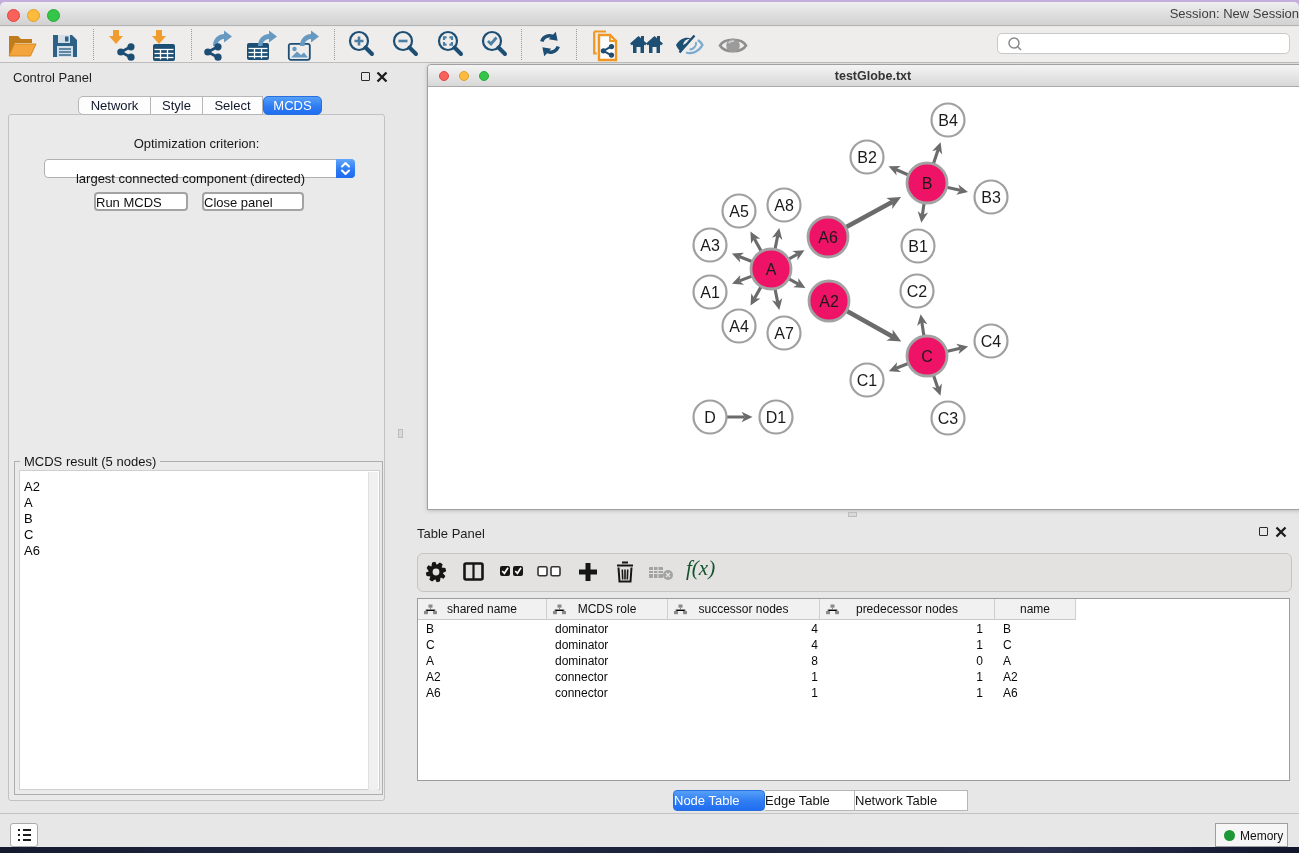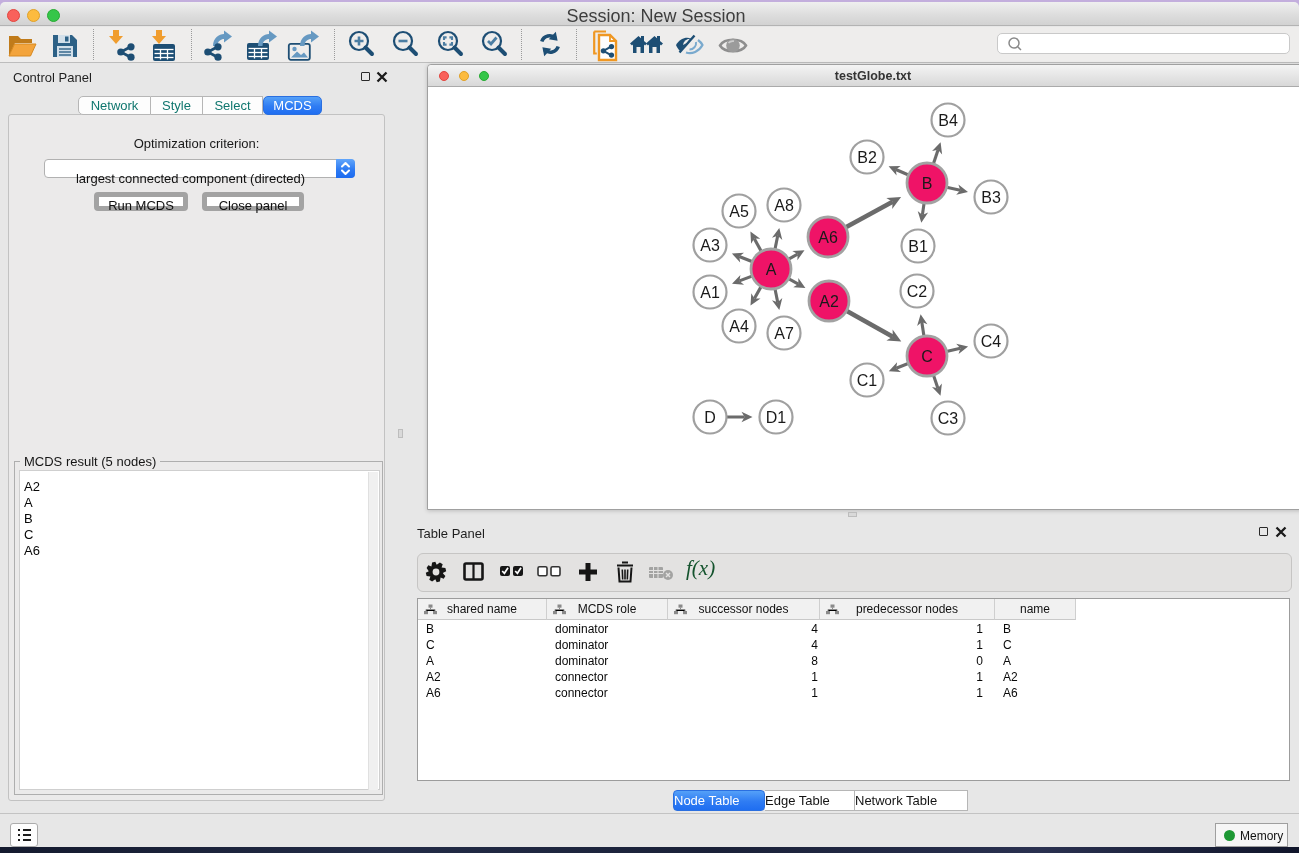--- a/index.html
+++ b/index.html
@@ -4,49 +4,49 @@
 <style>
 * { margin:0; padding:0; box-sizing:border-box; }
 html,body { width:1299px; height:853px; overflow:hidden; }
 body { font-family:"Liberation Sans", sans-serif; background:#e7e7e7; position:relative; }
 .abs { position:absolute; }
 
 #purple { left:0; top:0; width:1299px; height:10px; background:#c3aedd; }
 #titlebar { left:0; top:2px; width:1299px; height:24px;
   background:linear-gradient(#efefef,#dcdcdc 60%,#d2d2d2);
   border-radius:5px 5px 0 0; border-bottom:1px solid #b3b3b3; }
-#titlebar .title { position:absolute; left:13px; right:0; top:4px; text-align:center;
-  font-size:18px; color:#3e3e3e; }
+#titlebar .title { position:absolute; left:13px; right:0; top:4px; text-align:right;
+  font-size:13px; color:#3e3e3e; }
 .tl { position:absolute; border-radius:50%; }
 
 #toolbar { left:0; top:27px; width:1299px; height:36px; background:#eeedec;
   border-bottom:1px solid #bdbdbd; }
 .tsep { position:absolute; top:2px; height:31px; width:0;
   border-left:1px dotted #9a9a9a; }
 #searchbox { position:absolute; left:997px; top:6px; width:293px; height:21px;
   background:#fff; border:1.5px solid #c9c9c9; border-radius:5px; }
 
 #cp-title { left:13px; top:70px; font-size:13px; color:#1f1f1f; }
 .winbtn-sq { position:absolute; width:9px; height:9px; border:1.6px solid #2a2a2a; border-radius:1px; }
 #cp-box { left:8px; top:114px; width:377px; height:687px; background:#ebeaea;
   border:1px solid #c2c2c2; border-radius:3px; }
 .tabrow { position:absolute; display:flex; }
-.tab { height:19px; line-height:18px; font-size:13px; color:#0f766e; text-align:center;
+.tab { height:19px; line-height:18px; font-size:13px; color:#0f172a; text-align:center;
   background:#fdfdfd; border:1px solid #b6b6b6; border-left:none; }
 .tab.first { border-left:1px solid #b6b6b6; border-radius:5px 0 0 5px; }
 .tab.sel { background:linear-gradient(#55a1f8,#2f7cf3 55%,#1f6ef1); color:#fff; border:1px solid #2a6fe0;
   border-radius:5px; }
 #opt-label { left:8px; top:136px; width:377px; text-align:center; font-size:13px; color:#191919; }
 #cp-select { left:44px; top:159px; width:311px; height:19px; background:#fff;
   border:1px solid #b1b1b1; border-radius:4px; }
 #cp-select .txt { position:absolute; left:0; right:18px; top:2px; text-align:center; font-size:13px; color:#101010;margin-top:9px; }
 #cp-stepper { position:absolute; right:-1px; top:-1px; width:19px; height:19px;
   background:linear-gradient(#62a6fb,#2e7bf3 55%,#1d6bf0); border-radius:0 4px 4px 0; }
-.btn { position:absolute; height:19px; line-height:17px; background:#fff; border:5px solid #a3a3a3;
-  border-radius:4px; font-size:13px; color:#101010; text-align:center; }
+.btn { position:absolute; height:19px; line-height:17px; background:#fff; border:2px solid #a3a3a3;
+  border-radius:4px; font-size:13px; color:#101010; }
 #mcds-field { left:14px; top:461px; width:369px; height:334px; border:1px solid #aeaeae; }
 #mcds-legend { left:20px; top:454px; padding:0 4px; font-size:13px; color:#161616; background:#ebeaea; height:15px; line-height:15px; }
 #mcds-list { left:19px; top:470px; width:361px; height:320px; background:#fff;
   border:1px solid #cfcfcf; font-size:13px; color:#070707; padding-top:8px; }
 #mcds-list .mitem { padding-left:4px; height:16px; line-height:16px; }
 #mcds-scroll { position:absolute; right:1px; top:1px; width:10px; height:318px; background:#f0f0f0;
   border-left:1px solid #e0e0e0; }
 
 #netwin { left:405px; top:64px; width:892px; height:446px; background:#fff;
   border:1px solid #a0a0a0; border-radius:4px 4px 0 0; box-shadow:0 1px 4px rgba(0,0,0,0.18);margin-left:22px; }

